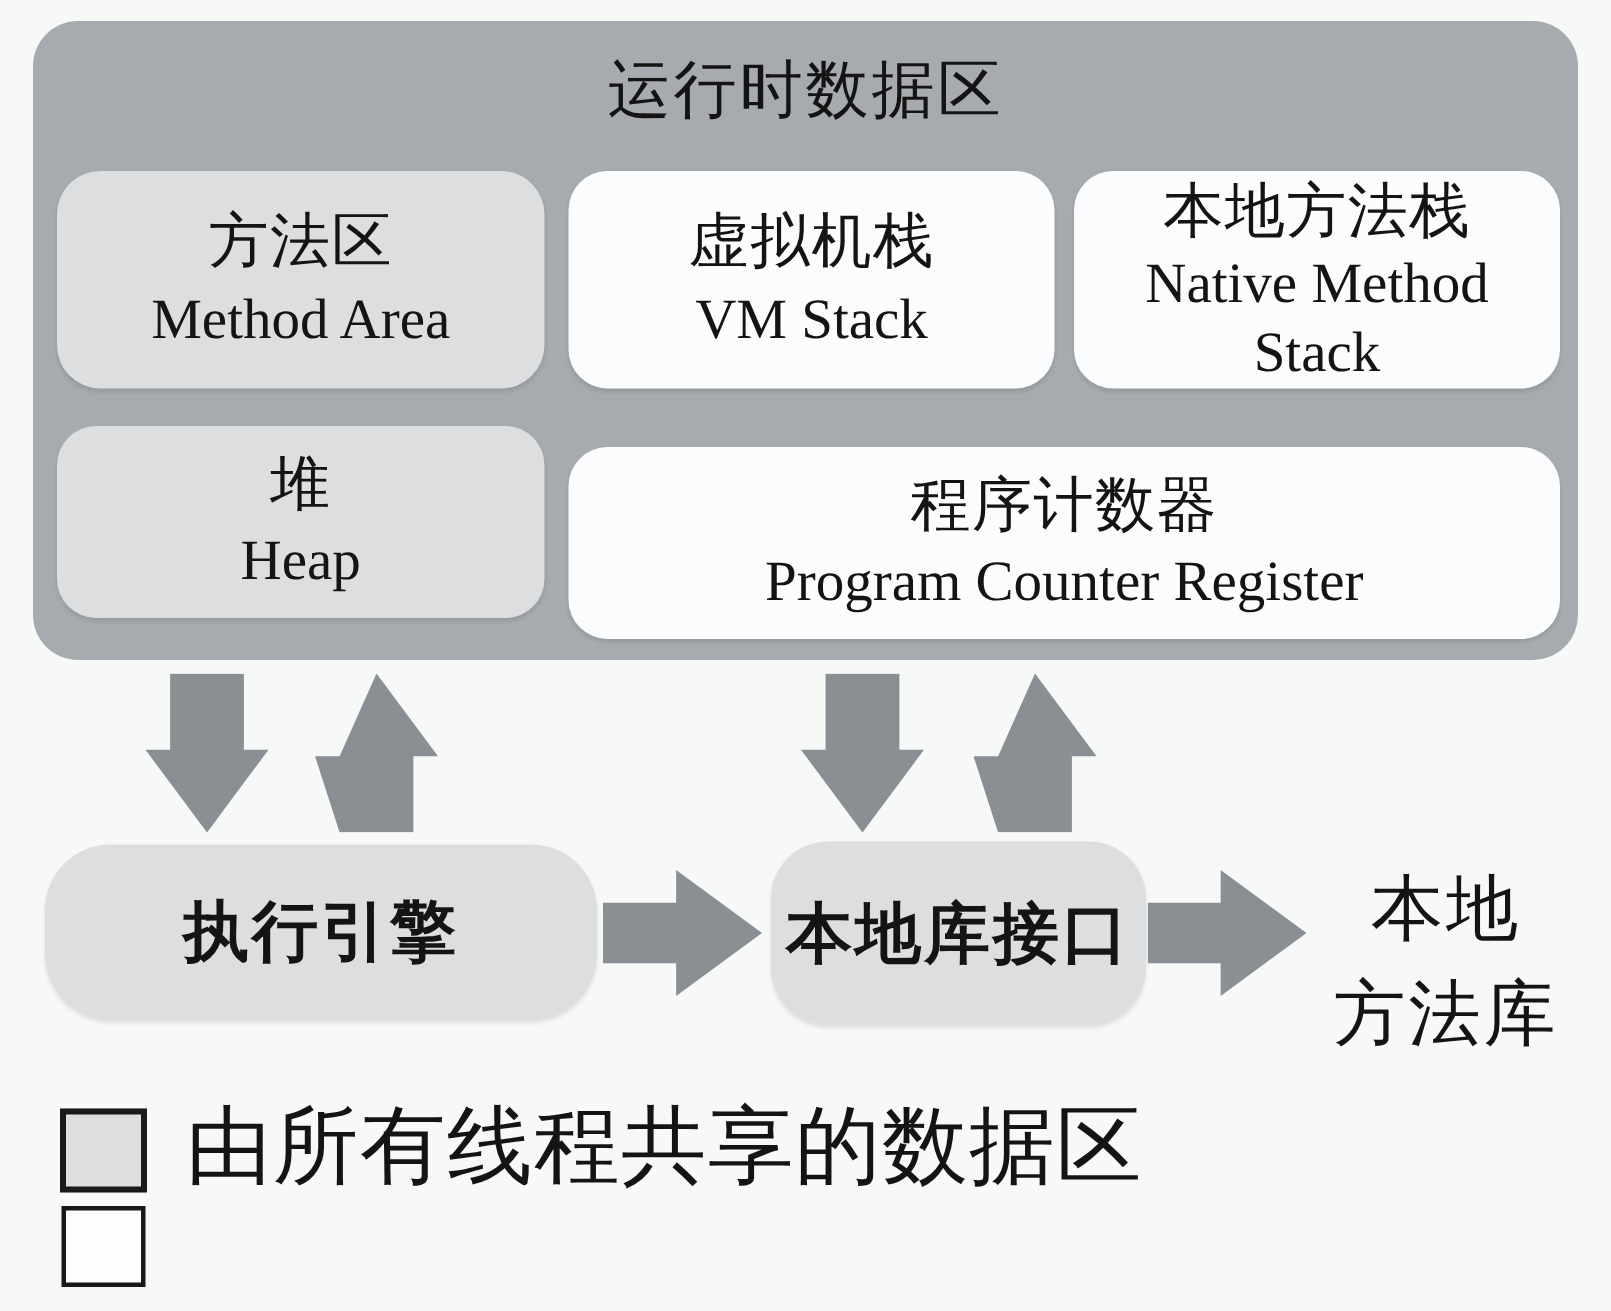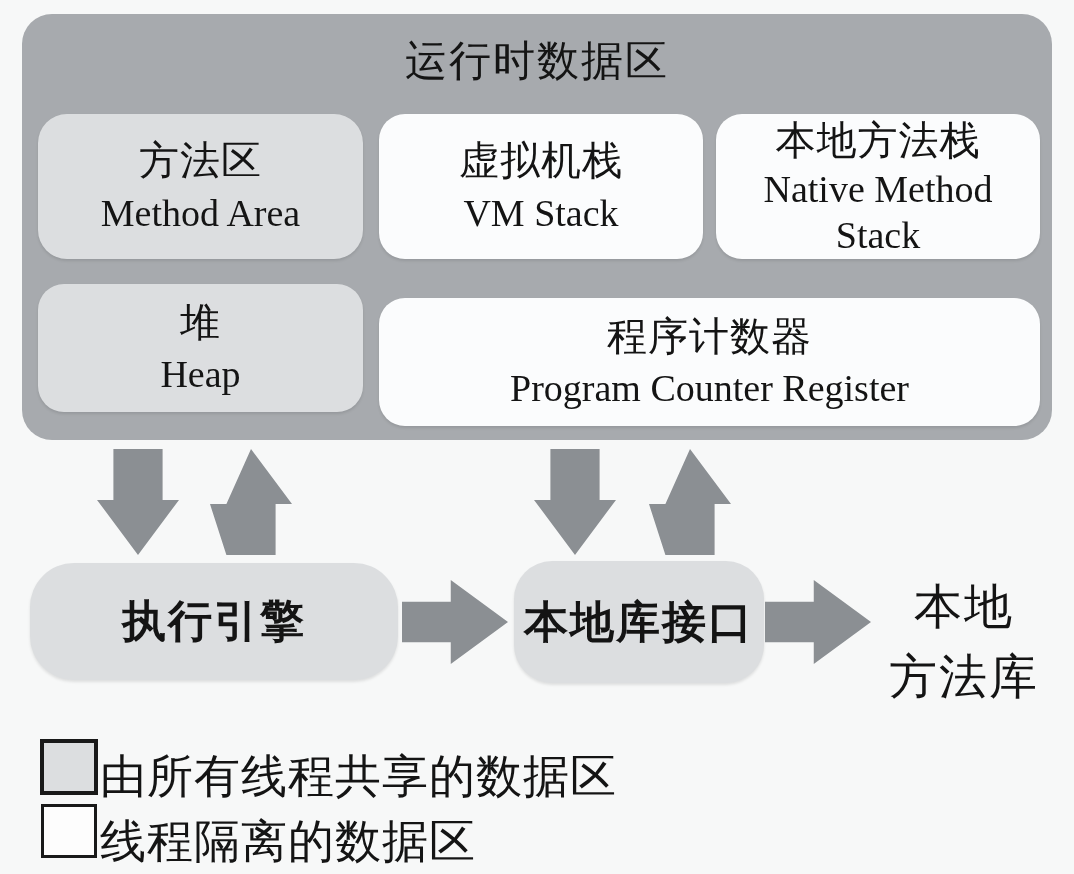--- a/index.html
+++ b/index.html
@@ -135,27 +135,26 @@
     background: #dcdee0;
     border: 4px solid #191919;
   }
   .sw-isolated {
     left: 41px; top: 804px;
     background: #fdfdfd;
     border: 3px solid #191919;
   }
   .legend-label {
     position: absolute;
-    left: 100px;
+    left: 124px;
     height: 56px;
     line-height: 56px;
-    font-size: 46px;
+    font-size: 57px;
     letter-spacing: 1px;
     white-space: nowrap;
-    margin-top: 12px;
   }
   .ll-1 { top: 737px; }
   .ll-2 { top: 802px; }
 </style>
 </head>
 <body>
 
 <div class="canvas">
 
   <div class="runtime">
@@ -206,15 +205,14 @@
 
   <div class="f-nml">
     <div>本地</div>
     <div>方法库</div>
   </div>
 
   <div class="legend-swatch sw-shared"></div>
   <div class="legend-label ll-1">由所有线程共享的数据区</div>
 
   <div class="legend-swatch sw-isolated"></div>
-  <div class="legend-label ll-2">线程隔离的数据区</div>
 
 </div>
 
 </body></html>

